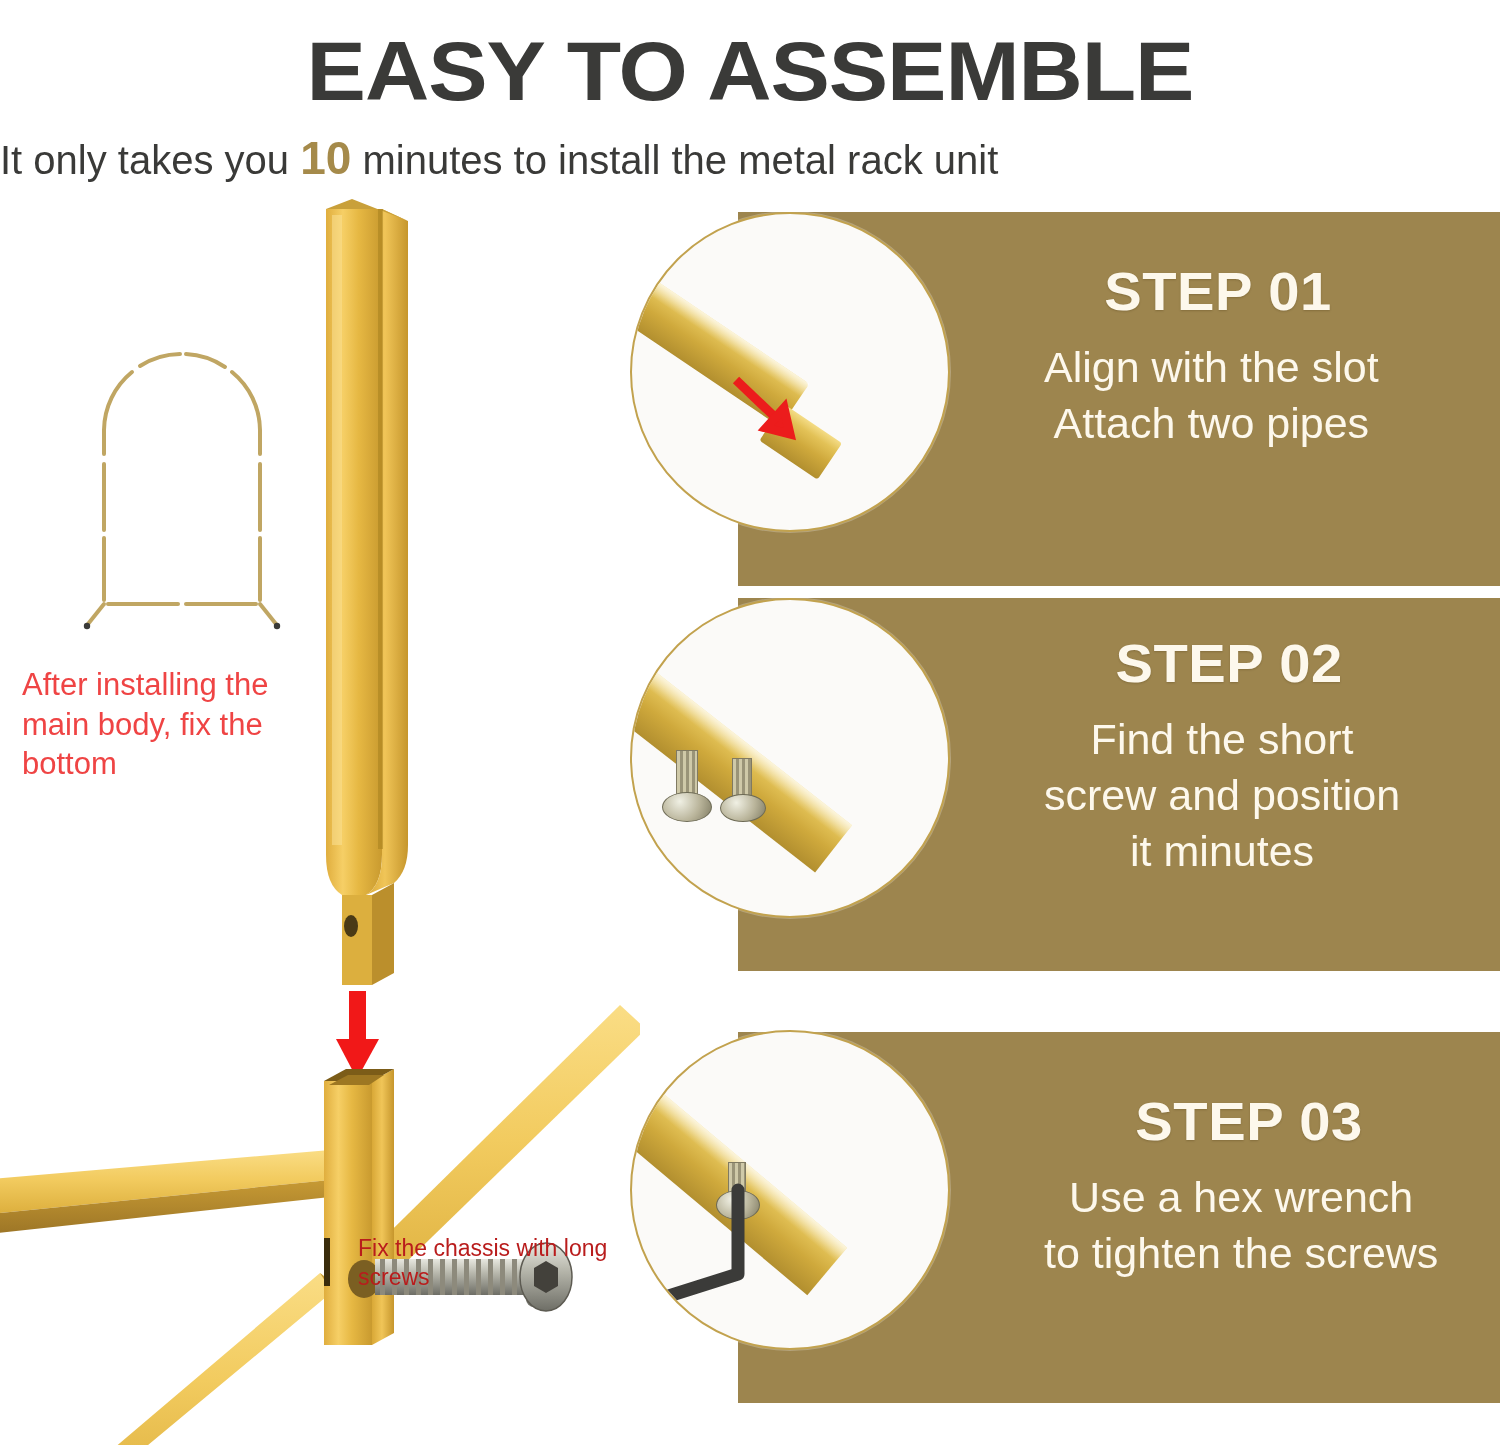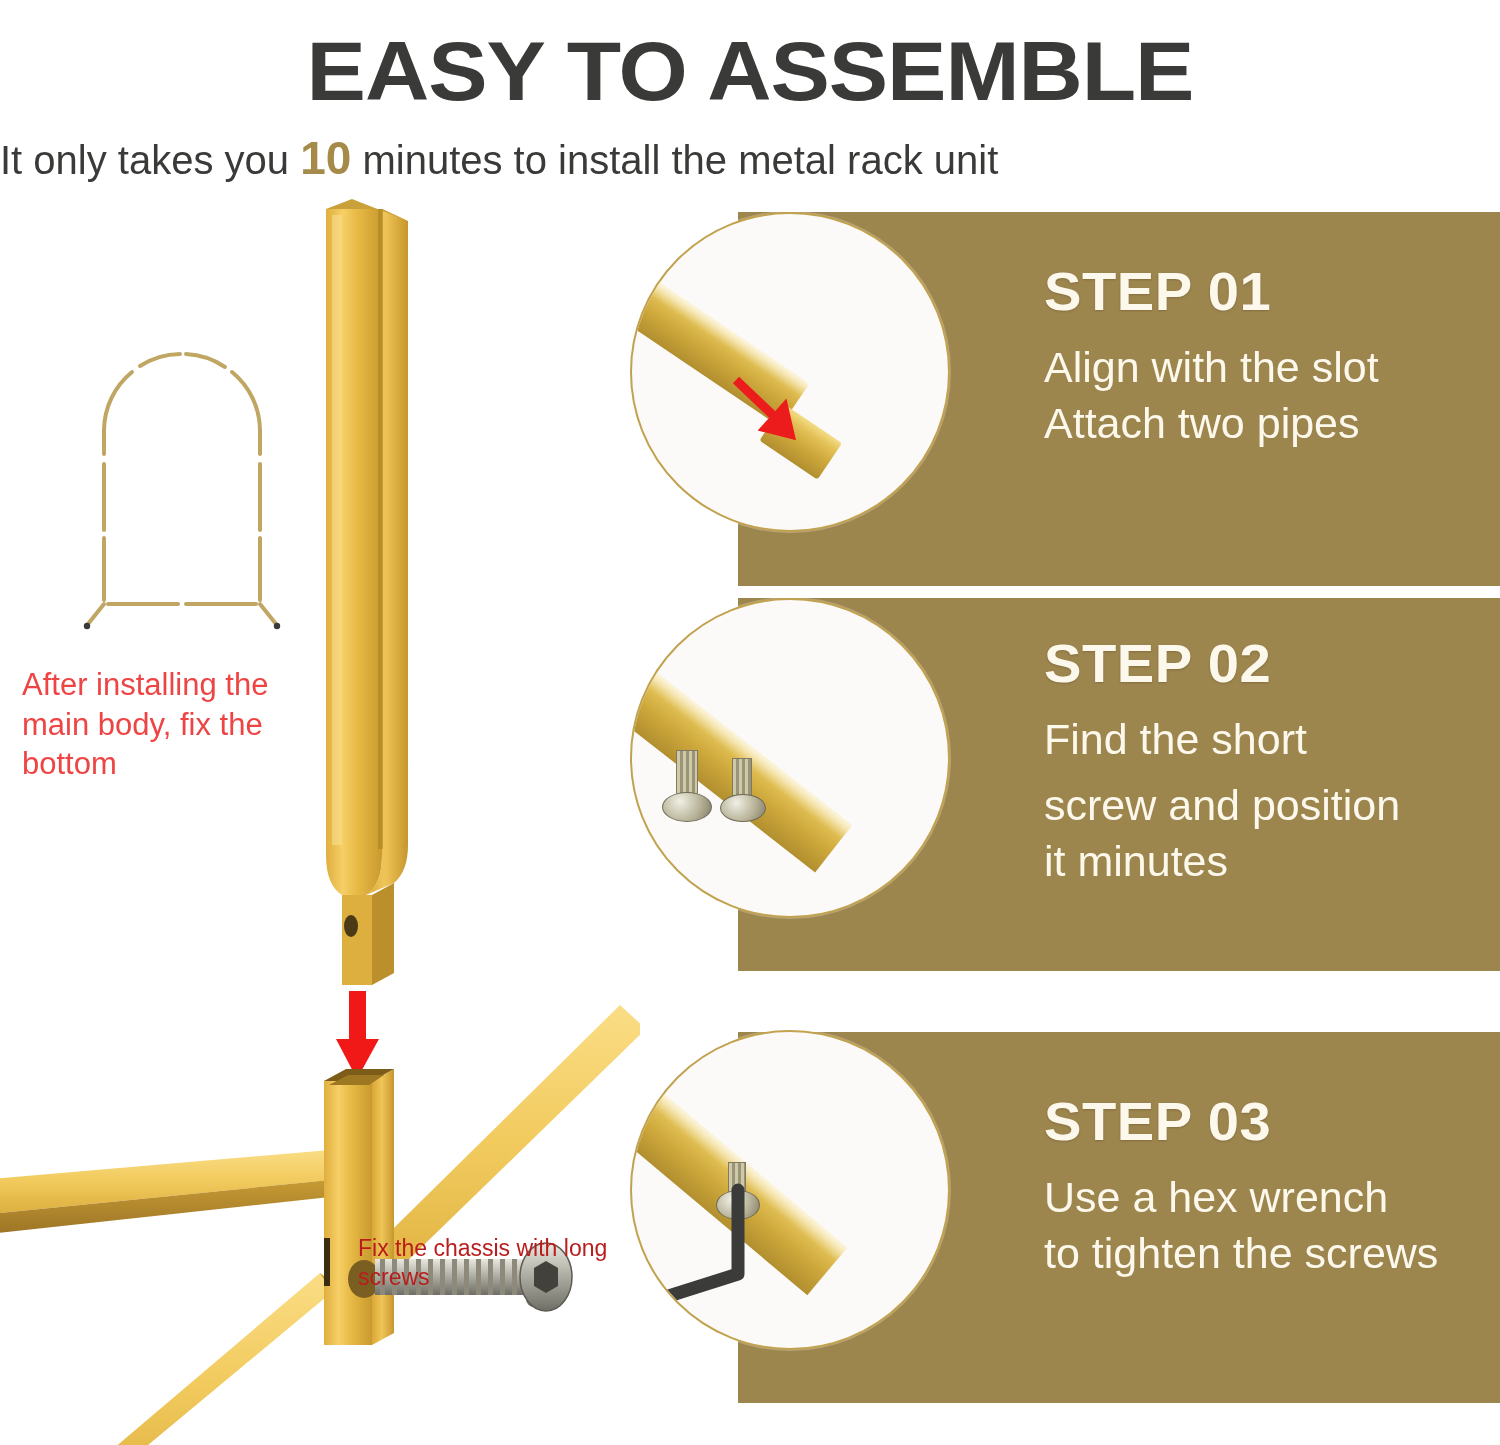--- a/index.html
+++ b/index.html
@@ -46,21 +46,21 @@
 
   
   .step-panel {
     position:absolute; left:738px; width:762px;
     background:#9d854e;
   }
   #step-panel-1 { top:212px;  height:374px; }
   #step-panel-2 { top:598px;  height:373px; }
   #step-panel-3 { top:1032px; height:371px; }
 
-  .step-text { position:absolute; left:306px; color:#fdf8ec; }
+  .step-text { position:absolute; left:306px; color:#fdf8ec;text-align:center; }
   .step-title {
     font-size:54px; font-weight:bold; letter-spacing:0.5px;
     line-height:1.0; transform:scaleX(1.04); transform-origin:left top;
     text-shadow:0 1px 2px rgba(60,45,10,.25);
   }
   .step-desc { font-size:43px; line-height:1.26; margin-top:22px; }
 
   
   .step-circle {
     position:absolute;
@@ -255,21 +255,21 @@
       <div class="bar-hi" style="left:-40px; top:22px; width:330px; height:18px; transform:rotate(38deg); transform-origin:left top;"></div>
       <div class="screw-shaft" style="left:44px; top:150px; width:22px; height:48px;"></div>
       <div class="screw-head" style="left:30px; top:192px; width:50px; height:30px;"></div>
       <div class="screw-shaft" style="left:100px; top:158px; width:20px; height:42px;"></div>
       <div class="screw-head" style="left:88px; top:194px; width:46px; height:28px;"></div>
     </div>
   </div>
   <div class="step-text" style="top:38px;">
     <div class="step-title">STEP 02</div>
     <div class="step-desc">Find the short</div>
-    <div class="step-desc" style="margin-top:12px;">screw and position</div>
+    <div class="step-desc" style="margin-top:2px;">screw and position</div>
     <div class="step-desc" style="margin-top:2px;">it minutes</div>
   </div>
 </div>
 
 <div class="step-panel" id="step-panel-3">
   <div class="step-circle" id="circle-3">
     <div class="circle-inner">
       <div class="bar" style="left:-30px; top:10px; width:320px; height:62px; transform:rotate(40deg); transform-origin:left top;"></div>
       <div class="bar-hi" style="left:-30px; top:10px; width:320px; height:18px; transform:rotate(40deg); transform-origin:left top;"></div>
       <div class="screw-shaft" style="left:96px; top:130px; width:18px; height:36px;"></div>

